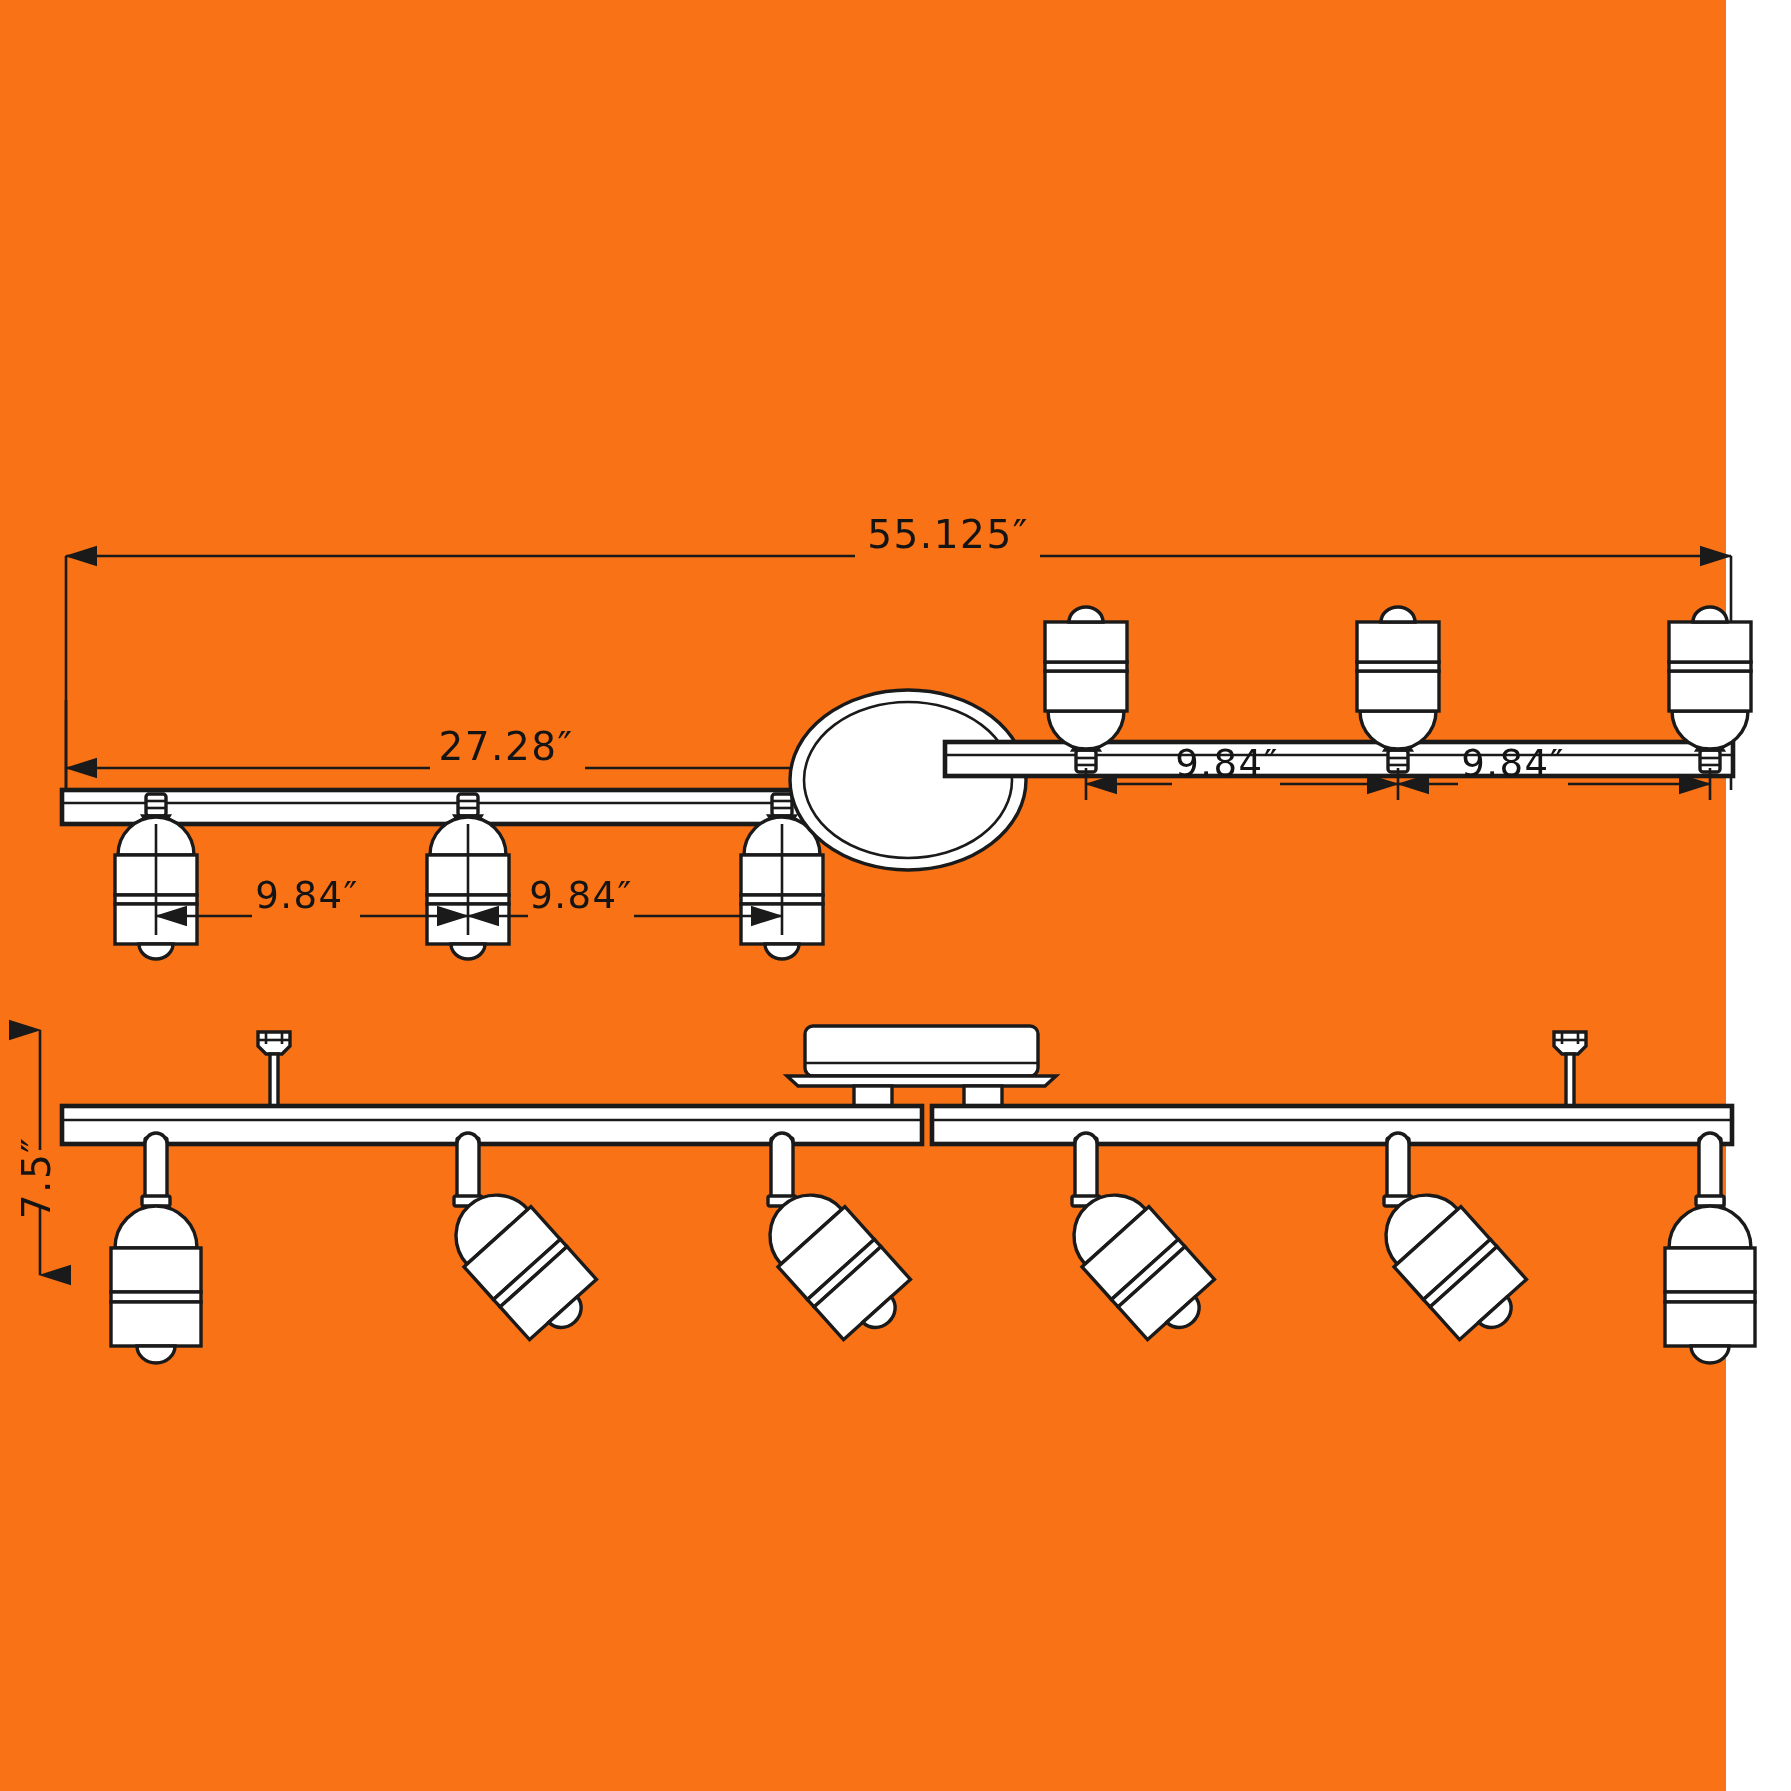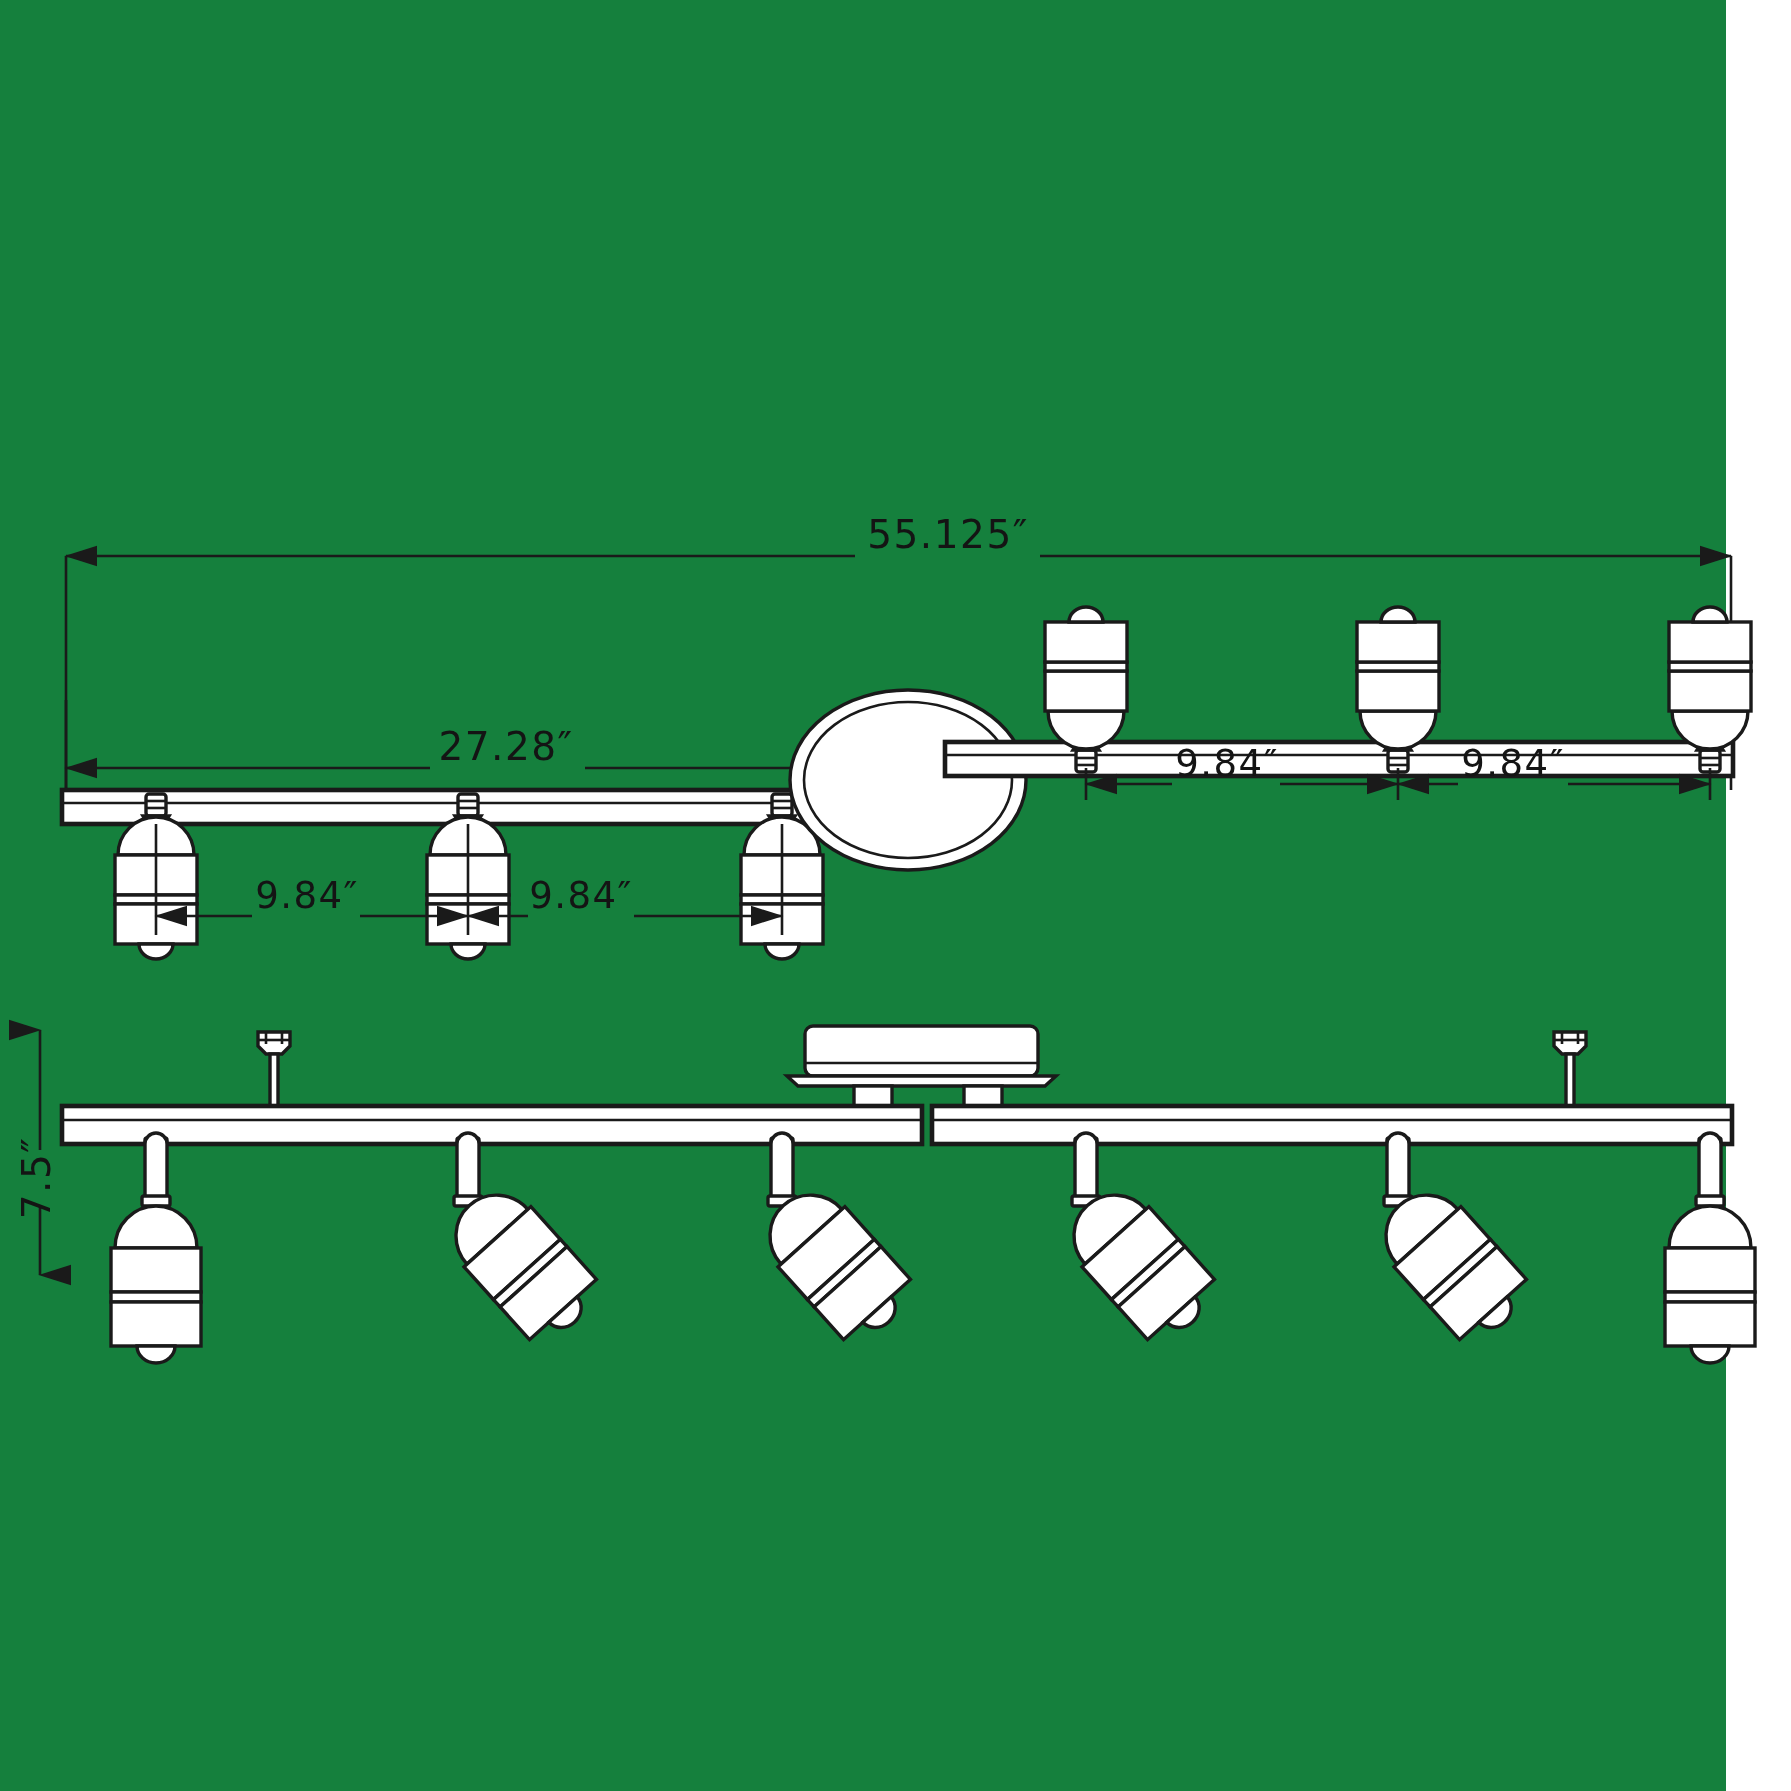--- a/index.html
+++ b/index.html
@@ -10,21 +10,21 @@
   body {
     width: 1791px;
     height: 1791px;
     font-family: "Liberation Sans", sans-serif;
     overflow: hidden;
   }
   #drawing-root {
     position: relative;
     width: 1726px;
     height: 1791px;
-    background: #15803d;
+    background: #f97316;
   }
   svg#spec-svg {
     display: block;
     width: 1791px;
     height: 1791px;
   }
   .ln {
     stroke: #1a1a1a;
     fill: none;
     stroke-linecap: butt;

